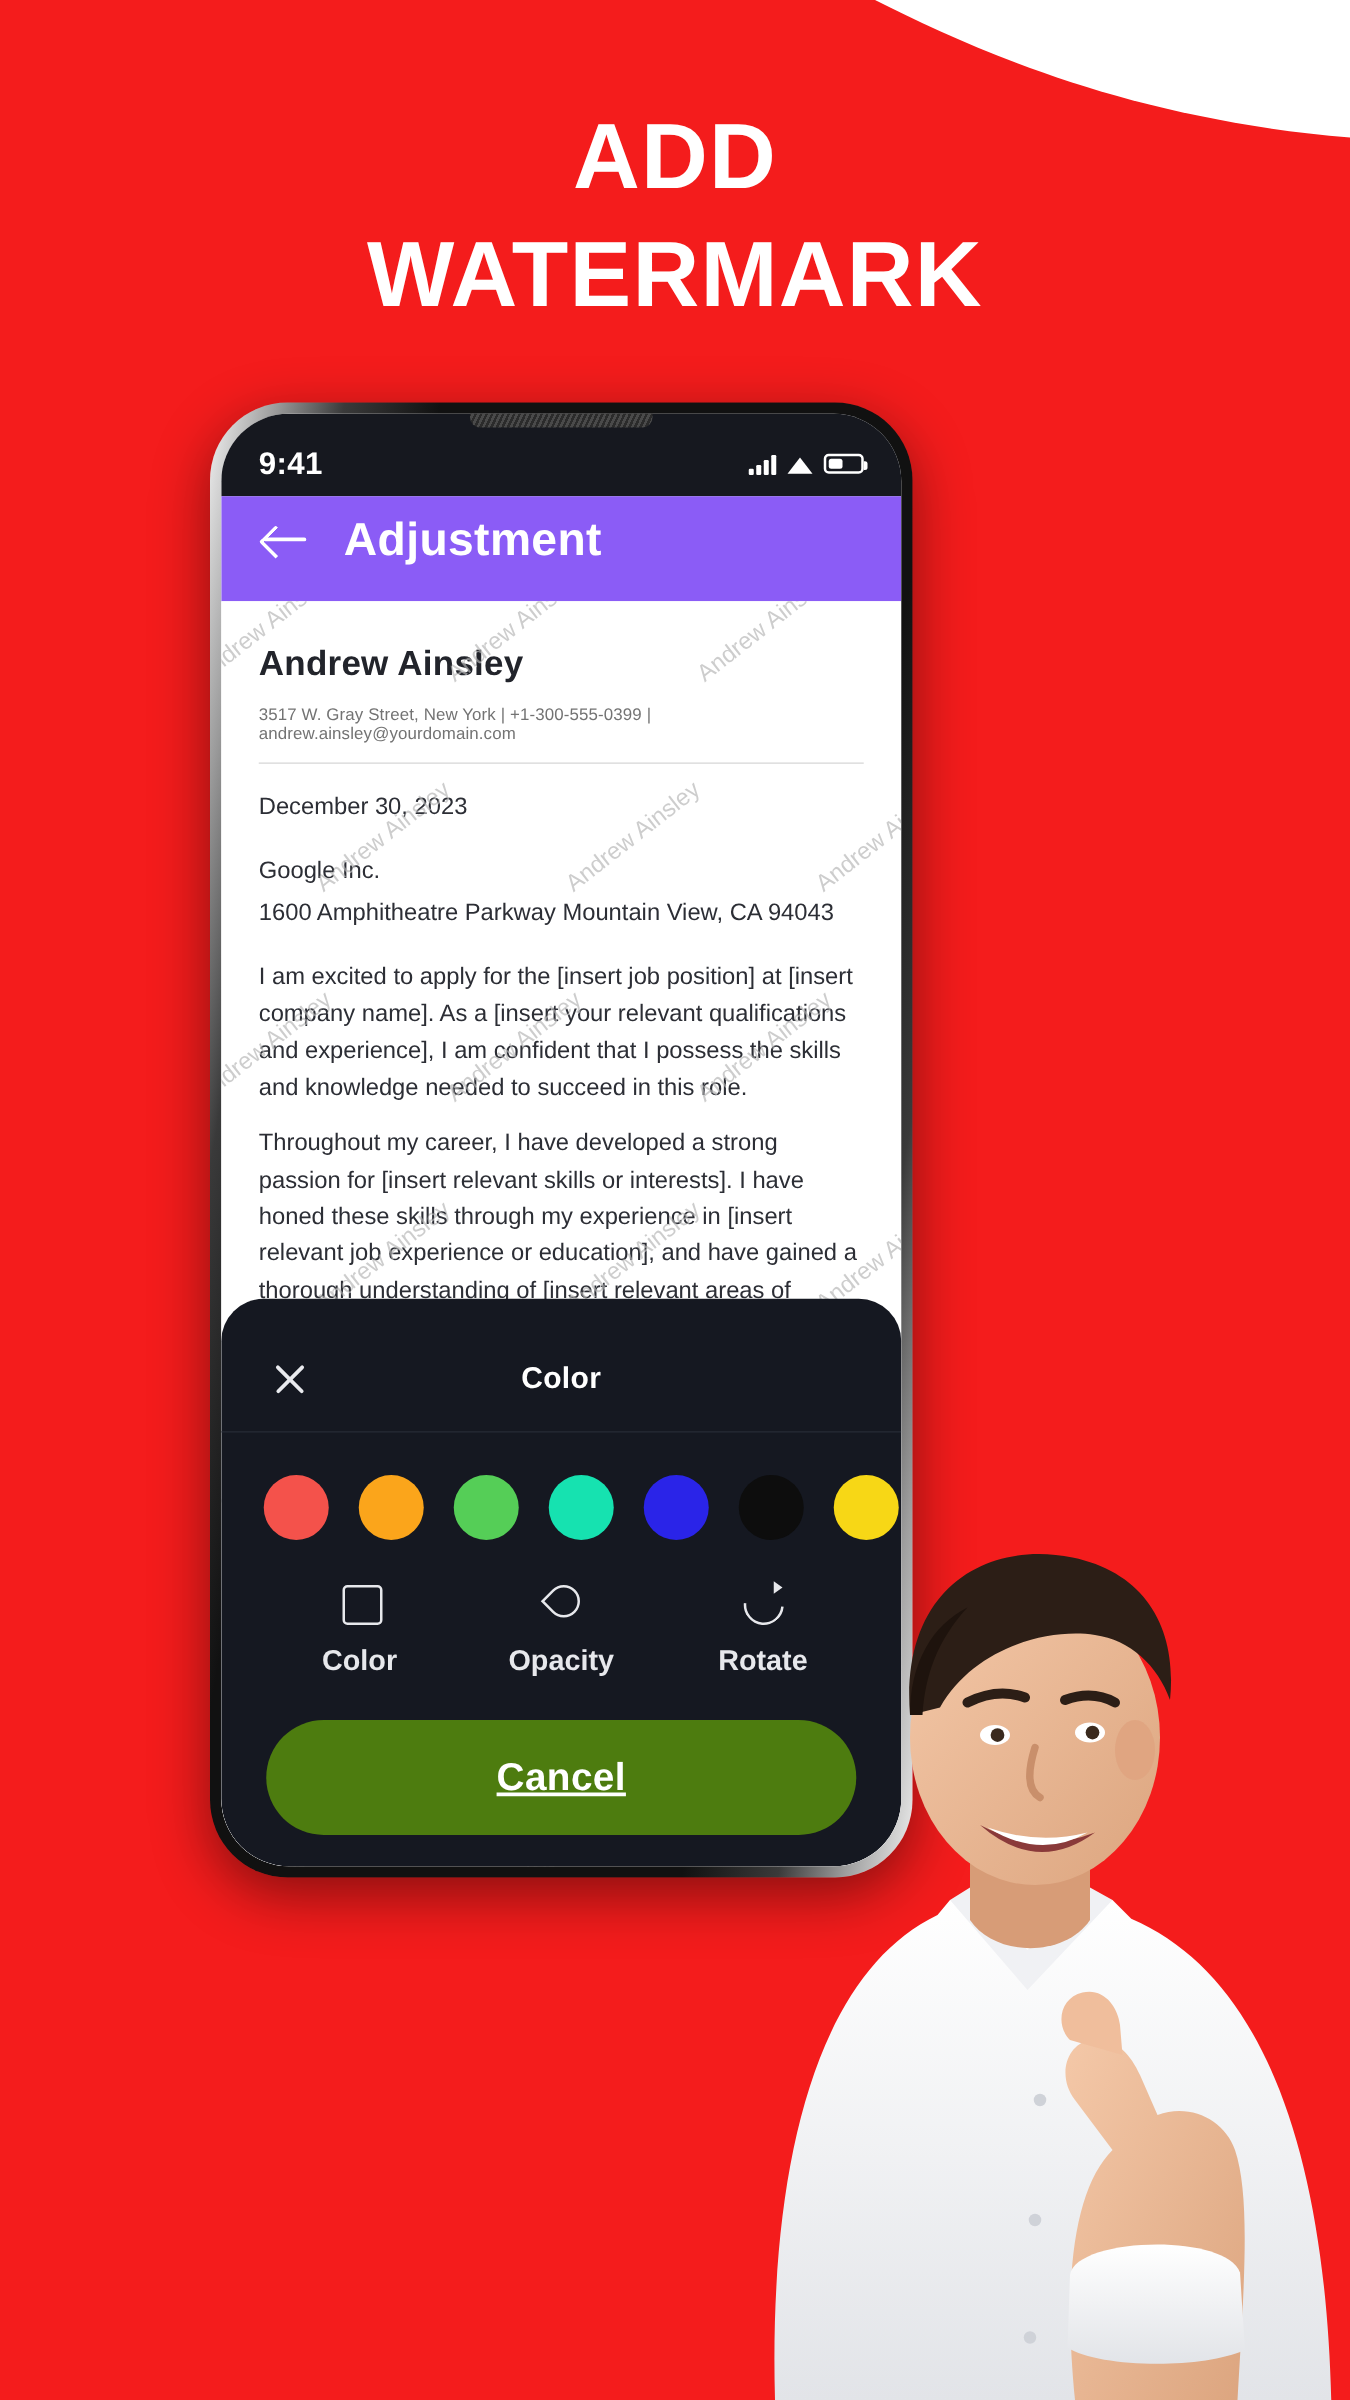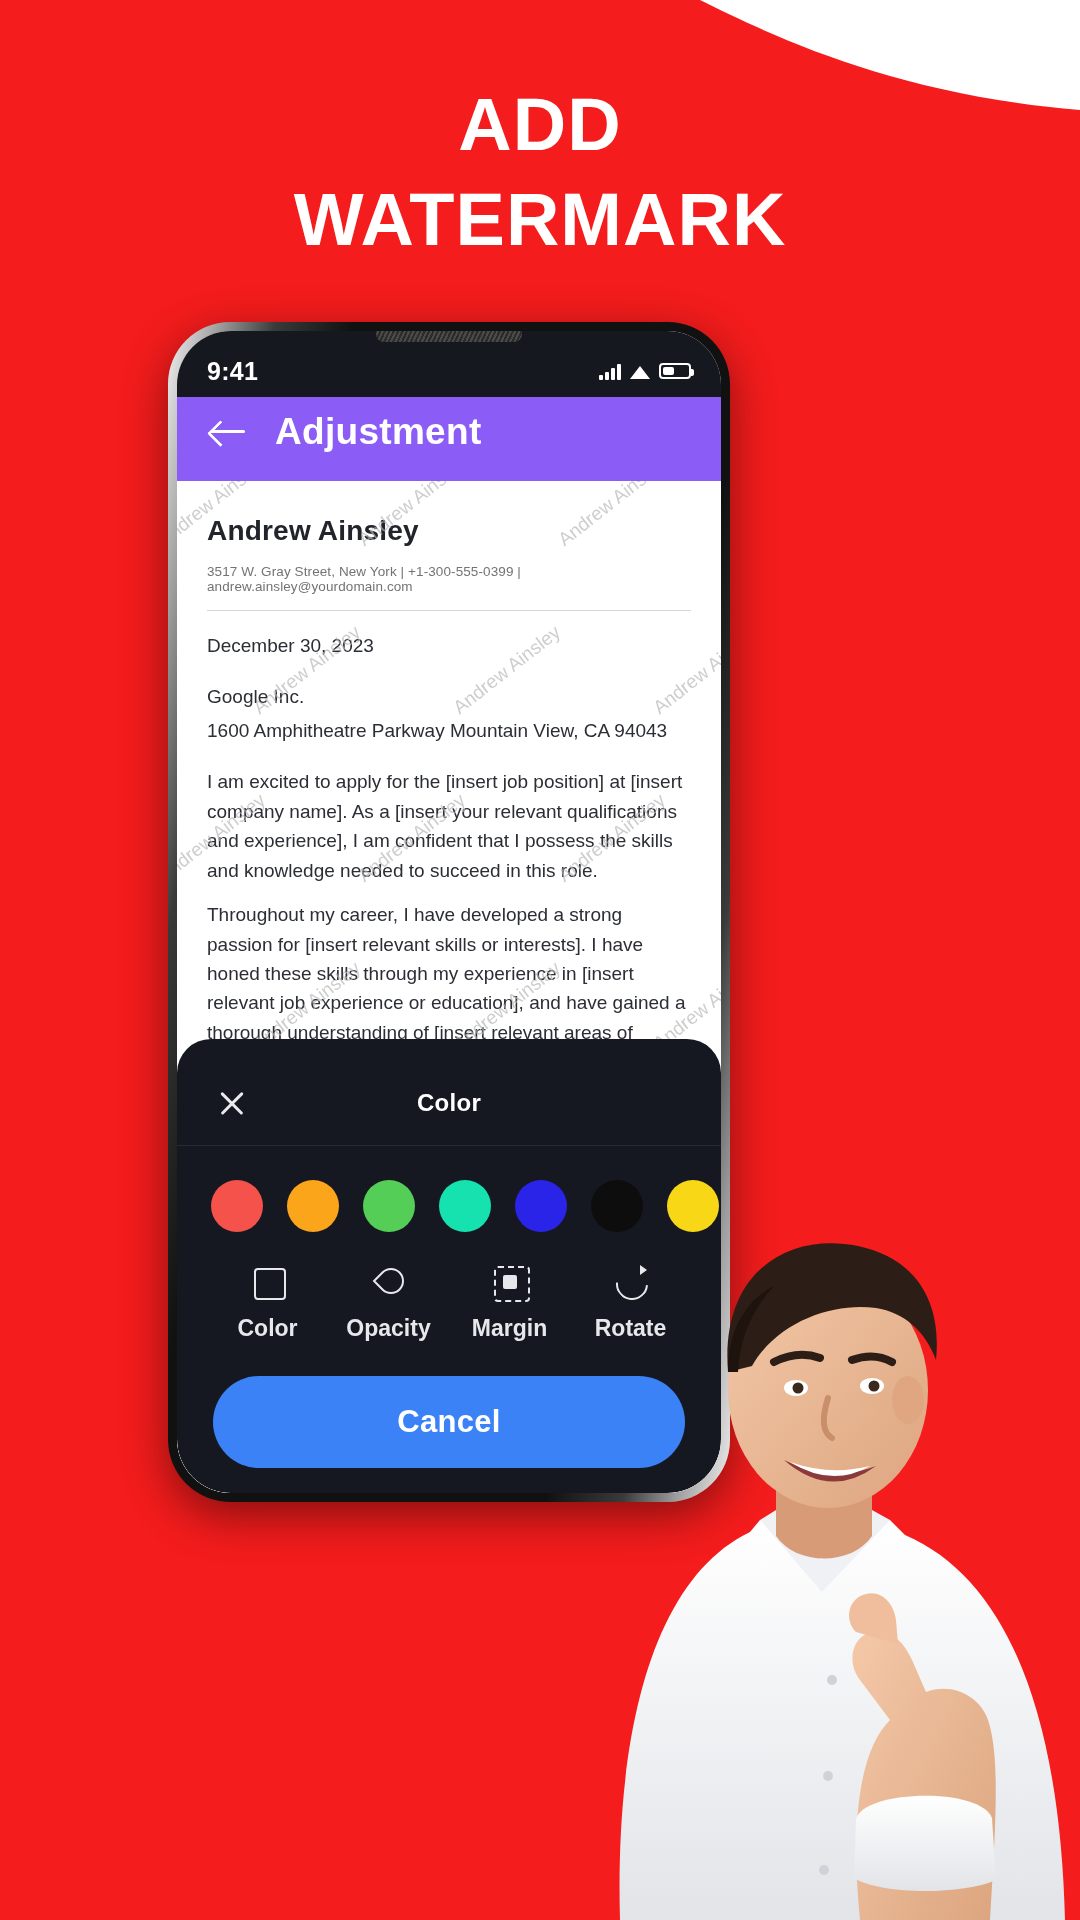--- a/index.html
+++ b/index.html
@@ -152,24 +152,25 @@
   
   .ic-rotate:before{content:"";position:absolute;left:5px;top:6px;width:28px;height:28px;
     border:2.5px solid #E7E8EC;border-radius:50%;border-top-color:transparent;border-right-color:transparent;
     transform:rotate(-40deg);}
   .ic-rotate:after{content:"";position:absolute;right:4px;top:3px;width:0;height:0;
     border-left:7px solid #E7E8EC;border-top:5px solid transparent;border-bottom:5px solid transparent;}
 
   #cancel-btn {
     margin:34px 36px 0 36px;
     height:92px; border-radius:46px;
-    background:#3b82f6;
+    background:#4d7c0f;
     display:flex; align-items:center; justify-content:center;
     color:#fff; font-size:31px; font-weight:bold; letter-spacing:.3px;
     cursor:pointer;
+    text-decoration:underline;
   }
 
   
   #model { position:absolute; right:0; bottom:0; width:520px; height:1000px; z-index:30; pointer-events:none; }
 </style>
 </head>
 <body>
 
 <svg id="bg-swoosh" viewBox="0 0 1080 1920" preserveAspectRatio="none">
   <rect x="0" y="0" width="1080" height="1920" fill="#F41C1C"></rect>
@@ -265,24 +266,20 @@
       <div id="tools">
         <div class="tool">
           <div class="tool-ico ic-size"></div>
           <div class="tool-label">Color</div>
         </div>
         <div class="tool">
           <div class="tool-ico ic-opacity"></div>
           <div class="tool-label">Opacity</div>
         </div>
         <div class="tool">
-          <div class="tool-ico ic-margin"></div>
-          <div class="tool-label">Margin</div>
-        </div>
-        <div class="tool">
           <div class="tool-ico ic-rotate"></div>
           <div class="tool-label">Rotate</div>
         </div>
       </div>
 
       <div id="cancel-btn">Cancel</div>
     </div>
   </div>
 </div>
 

